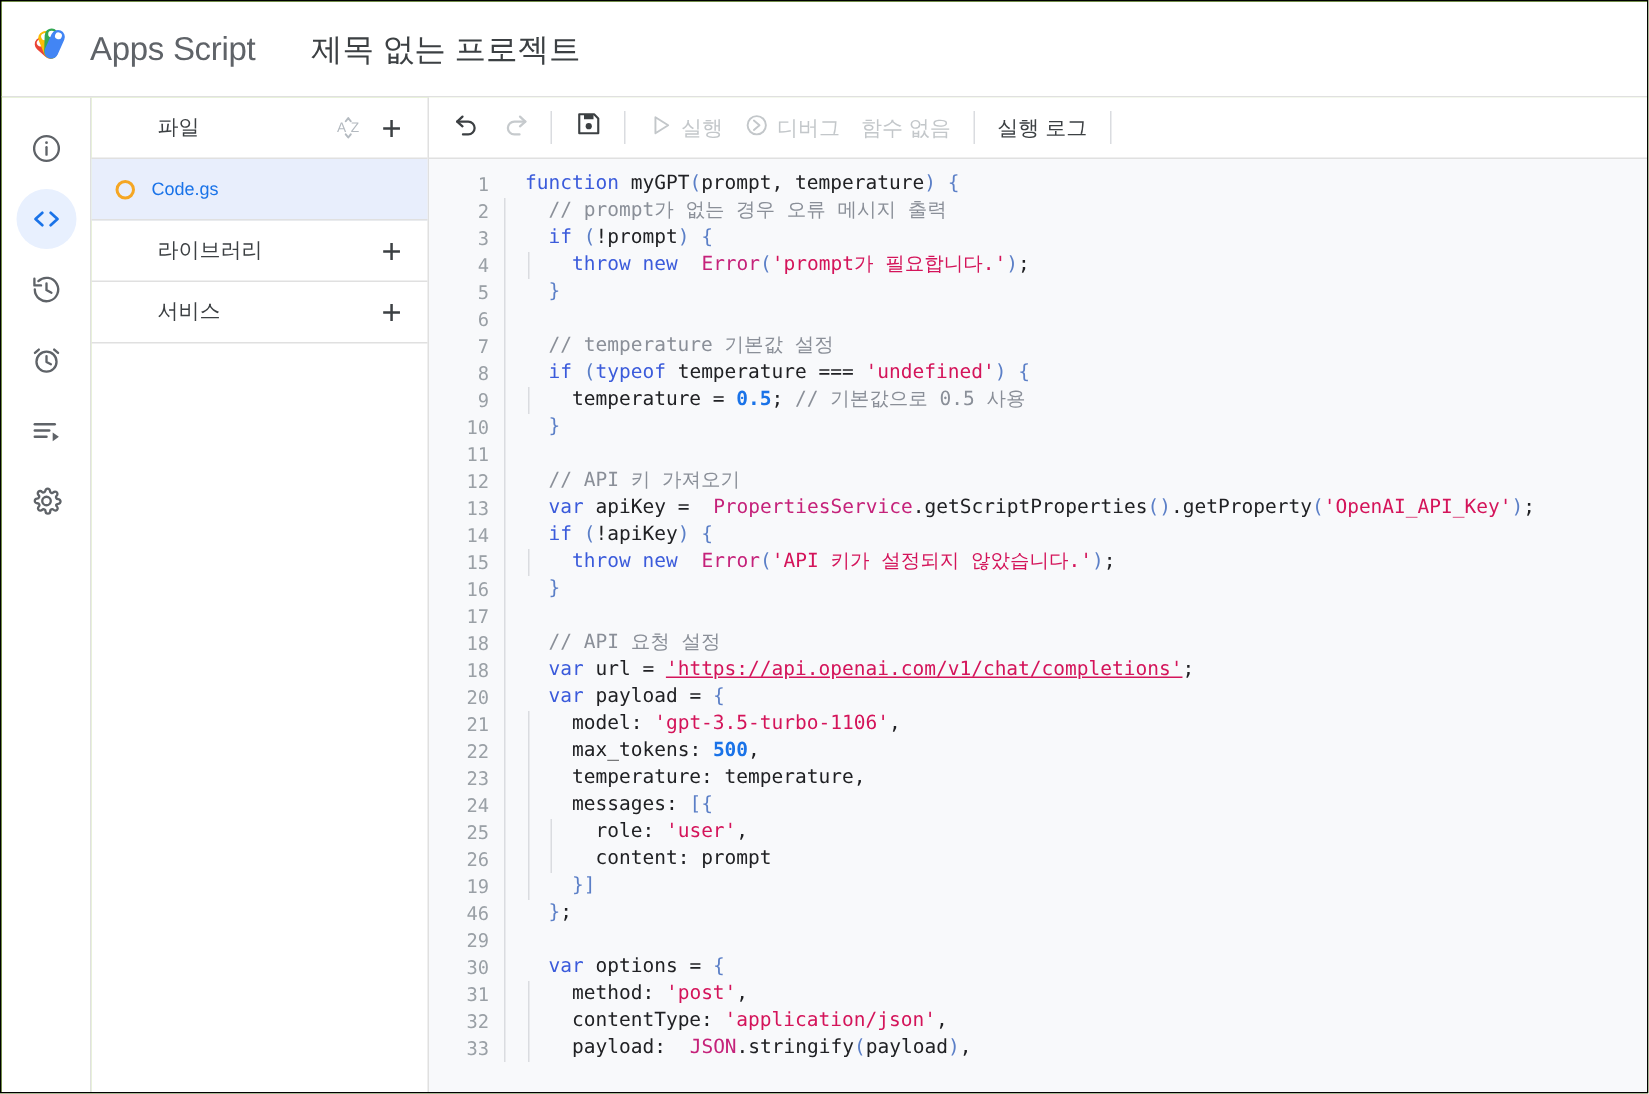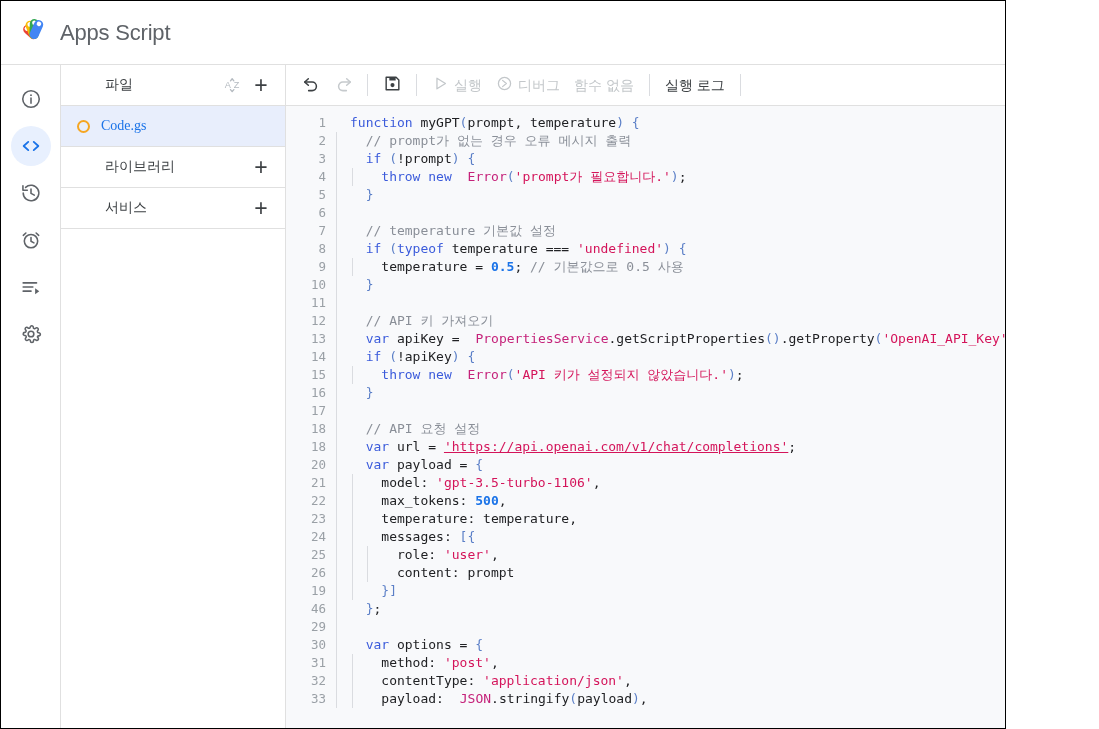--- a/index.html
+++ b/index.html
@@ -3,21 +3,21 @@
 <meta charset="utf-8">
 <style>
   * { box-sizing: border-box; margin: 0; padding: 0; }
   html, body {
     width: 1099px; height: 729px;
     background: #ffffff;
     font-family: "Liberation Sans", sans-serif;
     overflow: hidden;
   }
   #app {
-    width: 1006px; height: 729px;
+    width: 1099px; height: 729px;
     position: relative;
     border: 1px solid #000;
     background: #84cc16;
     display: flex;
     flex-direction: column;
     overflow: hidden;
   }
 
   
   .header {
@@ -118,21 +118,21 @@
     border-bottom: 1px solid #e0e0e0;
     cursor: pointer;
   }
   .file-dot {
     width: 13px; height: 13px;
     border: 2px solid #f5a623;
     border-radius: 50%;
     margin-right: 11px;
     flex: none;
   }
-  .file-name { font-size: 14px; color: #1a73e8; font-family: Liberation Serif, serif; }
+  .file-name { font-size: 12px; color: #1a73e8; }
 
   
   .main { flex: 1; display: flex; flex-direction: column; min-width: 0; background:#ffffff;justify-content:flex-end; }
 
   .toolbar {
     height: 41px;
     min-height: 41px;
     display: flex;
     align-items: center;
     background: #ffffff;
@@ -241,20 +241,21 @@
             <circle cx="0" cy="-12.2" r="2.3" fill="#ffffff"></circle>
           </g>
           <g transform="rotate(24)">
             <rect x="-4.6" y="-16" width="9.2" height="20" rx="4.6" fill="#4285f4"></rect>
             <circle cx="0" cy="-12.2" r="2.3" fill="#ffffff"></circle>
           </g>
         </g>
       </svg>
     </div>
     <div class="brand">Apps Script</div>
+    <div class="project-title">제목 없는 프로젝트</div>
   </div>
 
   <div class="body-row">
 
     <div class="rail">
 
       <div class="rail-btn">
         <span>
           <svg width="22" height="22" viewBox="0 0 24 24" fill="none" stroke="currentColor" stroke-width="1.7">
             <circle cx="12" cy="12" r="9"></circle>

